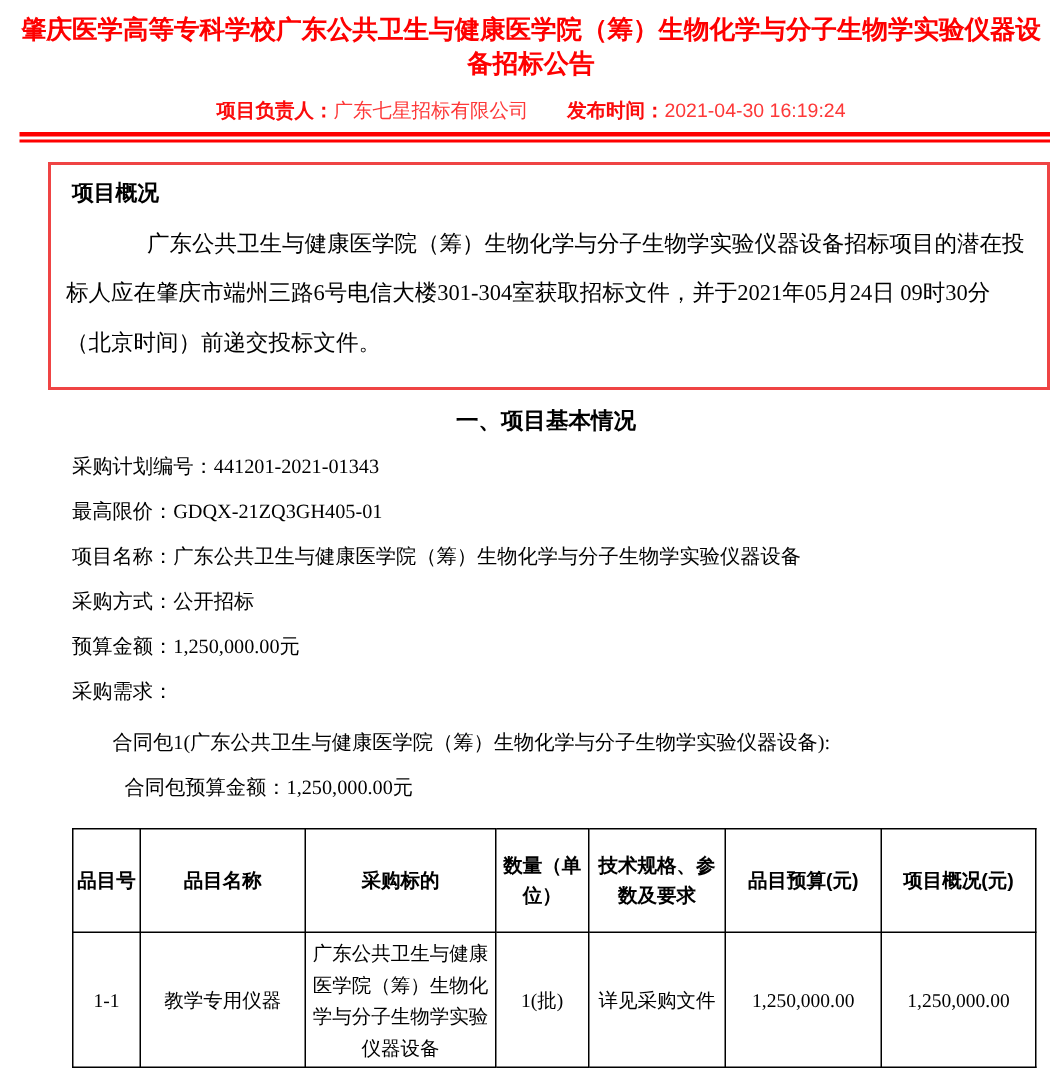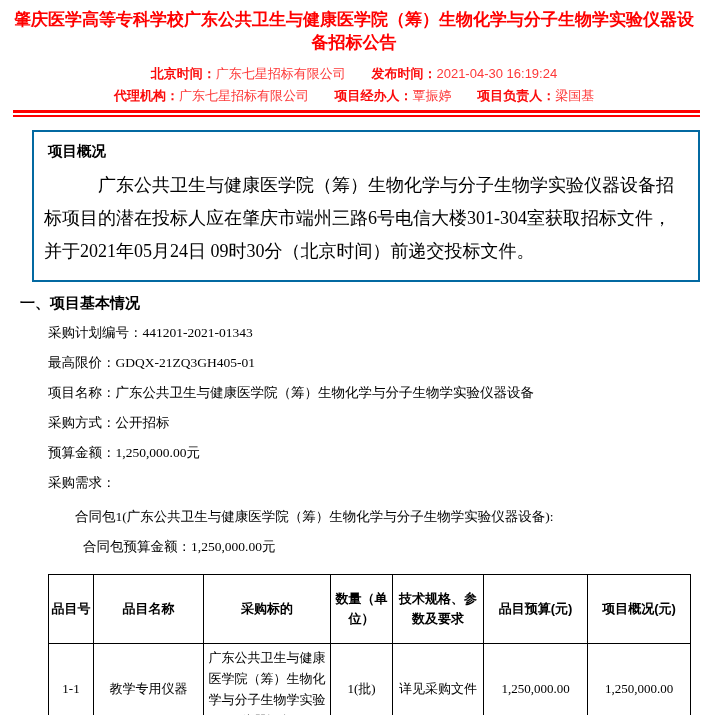--- a/index.html
+++ b/index.html
@@ -23,34 +23,34 @@
   .meta .mlabel { color:#fb0b0b; font-weight:bold; }
   
   .rule {
     margin:3px 0 0 13px; width:687px; height:2px;
     background:#ffffff; box-sizing:content-box;
     border-top:3px solid #fe0000; border-bottom:2px solid #fe0000;
   }
   
   .overview {
     margin:13px 0 0 32px; width:668px; box-sizing:border-box;
-    border:2px solid #0369a1; padding:10px 10px 12px;
+    border:2px solid #ef4444; padding:10px 10px 12px;
   }
   .overview-heading {
     margin:2px 0 0 4px; font-size:14.5px; line-height:15px;
     font-family:"Liberation Sans", sans-serif; font-weight:bold; color:#000;
   }
   .overview-body {
-    margin:10px 0 0; font-size:18px; line-height:33px;
+    margin:10px 0 0; font-size:15px; line-height:33px;
     text-indent:54px; color:#000;
   }
   
   .section-heading {
     margin:12px 0 0 20px; font-size:15px; line-height:17px;
-    font-family:"Liberation Sans", sans-serif; font-weight:bold; color:#000;
+    font-family:"Liberation Sans", sans-serif; font-weight:bold; color:#000;text-align:center;
   }
   .field { margin:14px 0 0 48px; font-size:13.5px; line-height:16px; }
   .field:first-of-type { margin-top:14px; }
   .contract1 { margin:18px 0 0 75px; font-size:13.5px; line-height:16px; }
   .contract2 { margin:14px 0 0 83px; font-size:13.5px; line-height:16px; }
   
   .items-table {
     margin:19px 0 0 48px; width:642px; table-layout:fixed;
     border-collapse:collapse; font-size:13px;
   }
@@ -66,27 +66,22 @@
 </style>
 </head>
 <body>
 
 <div class="page">
 
   <h1 class="title">肇庆医学高等专科学校广东公共卫生与健康医学院（筹）生物化学与分子生物学实验仪器设备招标公告</h1>
 
   <div class="meta">
     <div class="meta-row">
-      <span class="pair"><span class="mlabel">北京时间：</span><span class="mvalue">广东七星招标有限公司</span></span>
+      <span class="pair"><span class="mlabel">项目负责人：</span><span class="mvalue">广东七星招标有限公司</span></span>
       <span class="pair"><span class="mlabel">发布时间：</span><span class="mvalue">2021-04-30 16:19:24</span></span>
-    </div>
-    <div class="meta-row">
-      <span class="pair"><span class="mlabel">代理机构：</span><span class="mvalue">广东七星招标有限公司</span></span>
-      <span class="pair"><span class="mlabel">项目经办人：</span><span class="mvalue">覃振婷</span></span>
-      <span class="pair"><span class="mlabel">项目负责人：</span><span class="mvalue">梁国基</span></span>
     </div>
   </div>
 
   <div class="rule"></div>
 
   <div class="overview">
     <div class="overview-heading">项目概况</div>
     <p class="overview-body">广东公共卫生与健康医学院（筹）生物化学与分子生物学实验仪器设备招标项目的潜在投标人应在肇庆市端州三路6号电信大楼301-304室获取招标文件，并于2021年05月24日 09时30分（北京时间）前递交投标文件。</p>
   </div>
 

